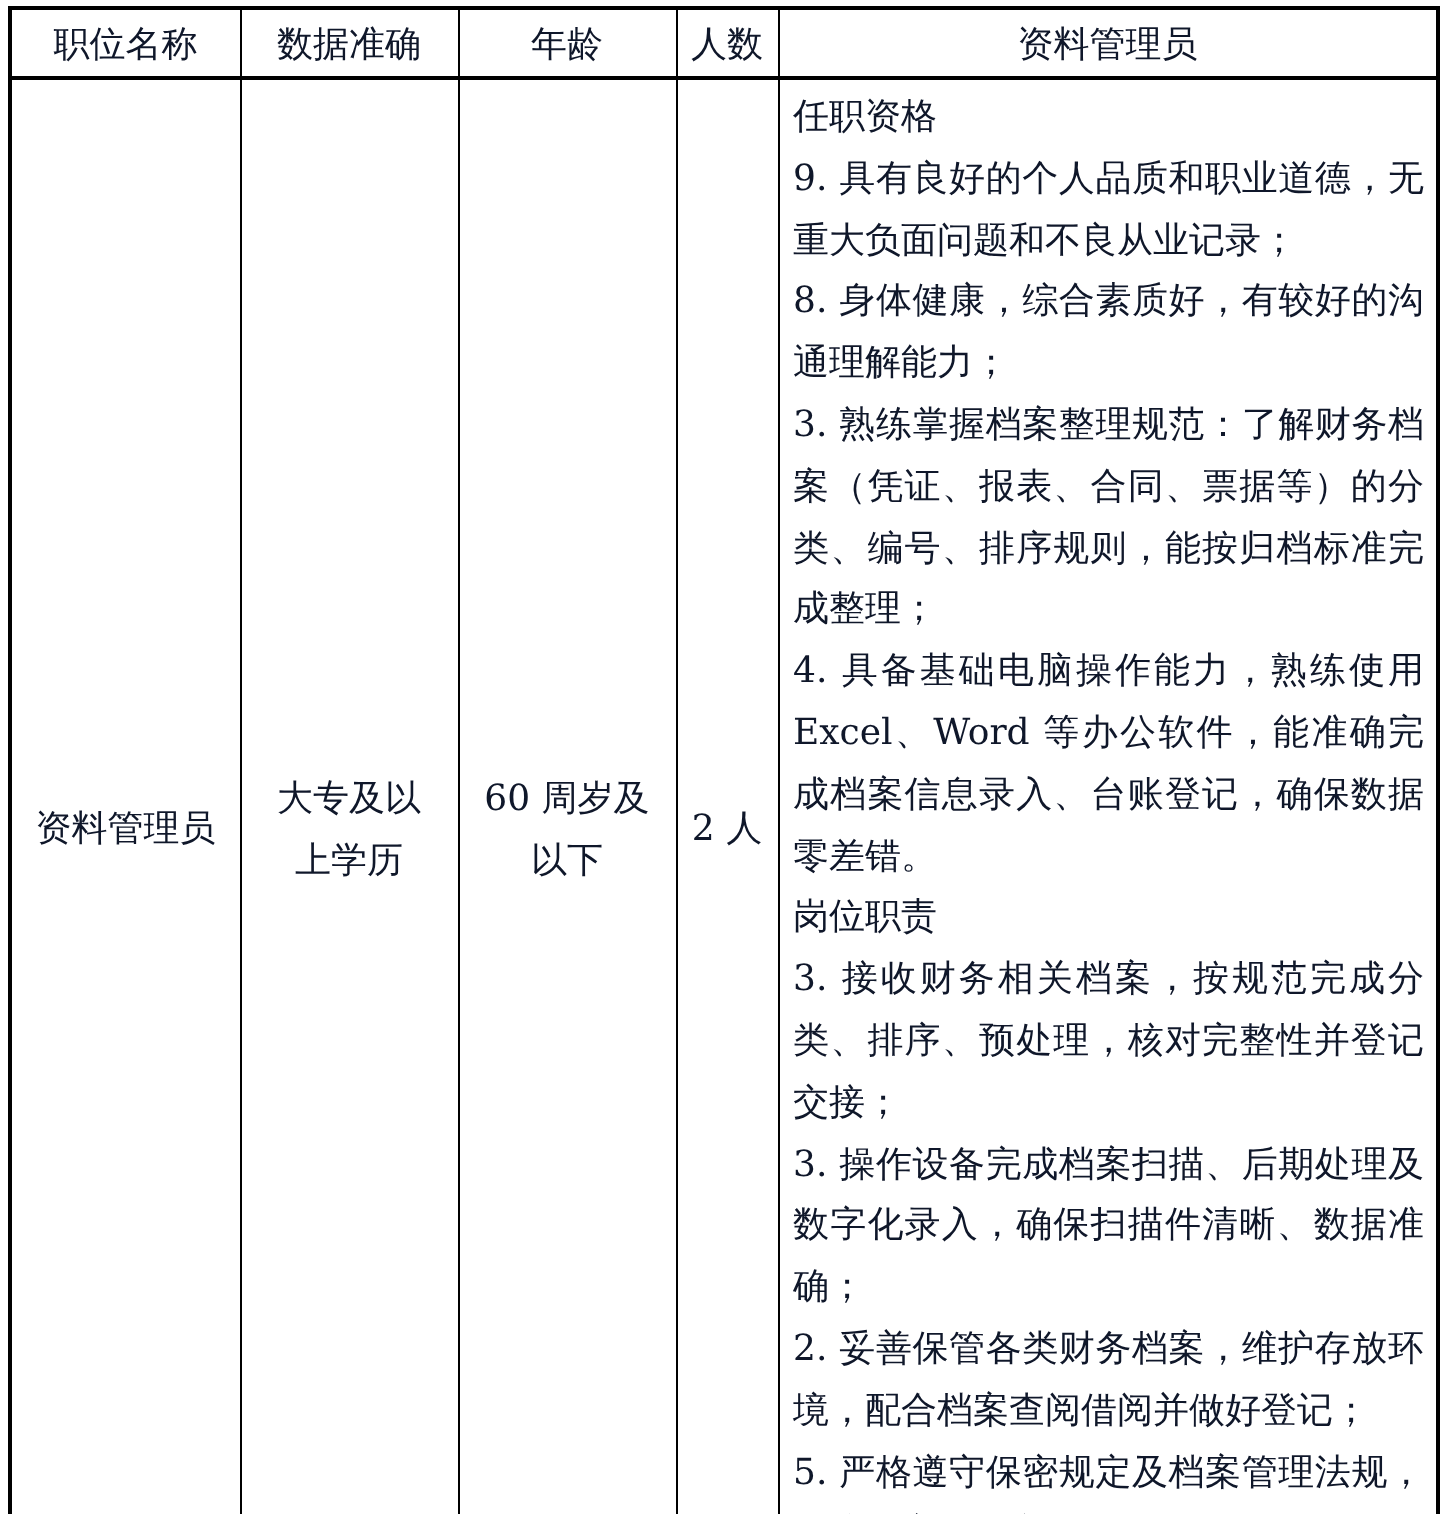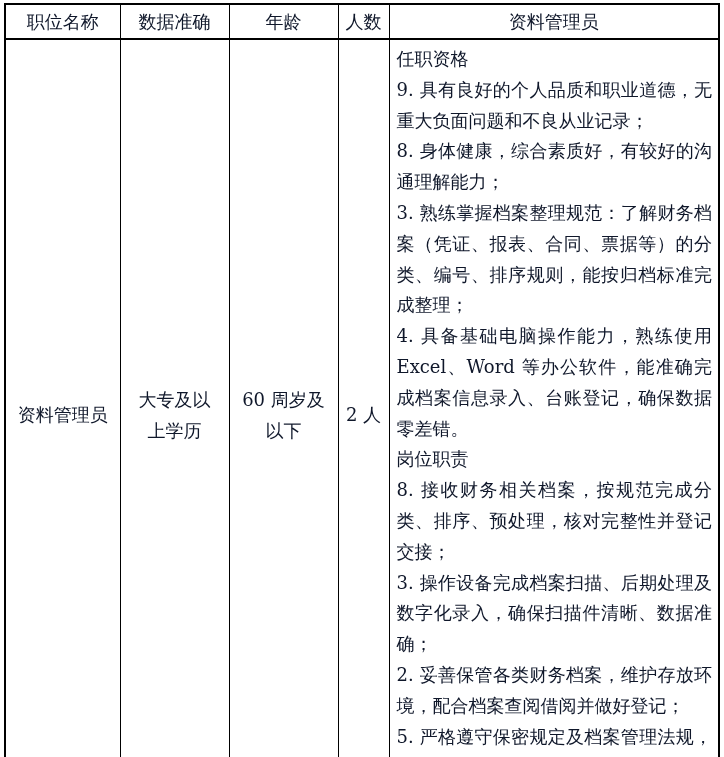--- a/index.html
+++ b/index.html
@@ -89,21 +89,21 @@
         <td class="center-cell">大专及以上学历</td>
         <td class="center-cell">60 周岁及以下</td>
         <td class="center-cell count-cell">2 人</td>
         <td class="requirements-cell">
             <div class="req-line req-heading">任职资格</div>
             <div class="req-line">9. 具有良好的个人品质和职业道德，无重大负面问题和不良从业记录；</div>
             <div class="req-line">8. 身体健康，综合素质好，有较好的沟通理解能力；</div>
             <div class="req-line">3. 熟练掌握档案整理规范：了解财务档案（凭证、报表、合同、票据等）的分类、编号、排序规则，能按归档标准完成整理；</div>
             <div class="req-line">4. 具备基础电脑操作能力，熟练使用 Excel、Word 等办公软件，能准确完成档案信息录入、台账登记，确保数据零差错。</div>
             <div class="req-line req-heading">岗位职责</div>
-            <div class="req-line">8. 接收财务相关档案，按规范完成分类、排序、预处理，核对完整性并登记交接；</div>
+            <div class="req-line">3. 接收财务相关档案，按规范完成分类、排序、预处理，核对完整性并登记交接；</div>
             <div class="req-line">3. 操作设备完成档案扫描、后期处理及数字化录入，确保扫描件清晰、数据准确；</div>
             <div class="req-line">2. 妥善保管各类财务档案，维护存放环境，配合档案查阅借阅并做好登记；</div>
             <div class="req-line">5. 严格遵守保密规定及档案管理法规，保障档案信息安全。</div>
           </td>
       </tr>
     </tbody>
   </table>
 </div>
 
 </body></html>

